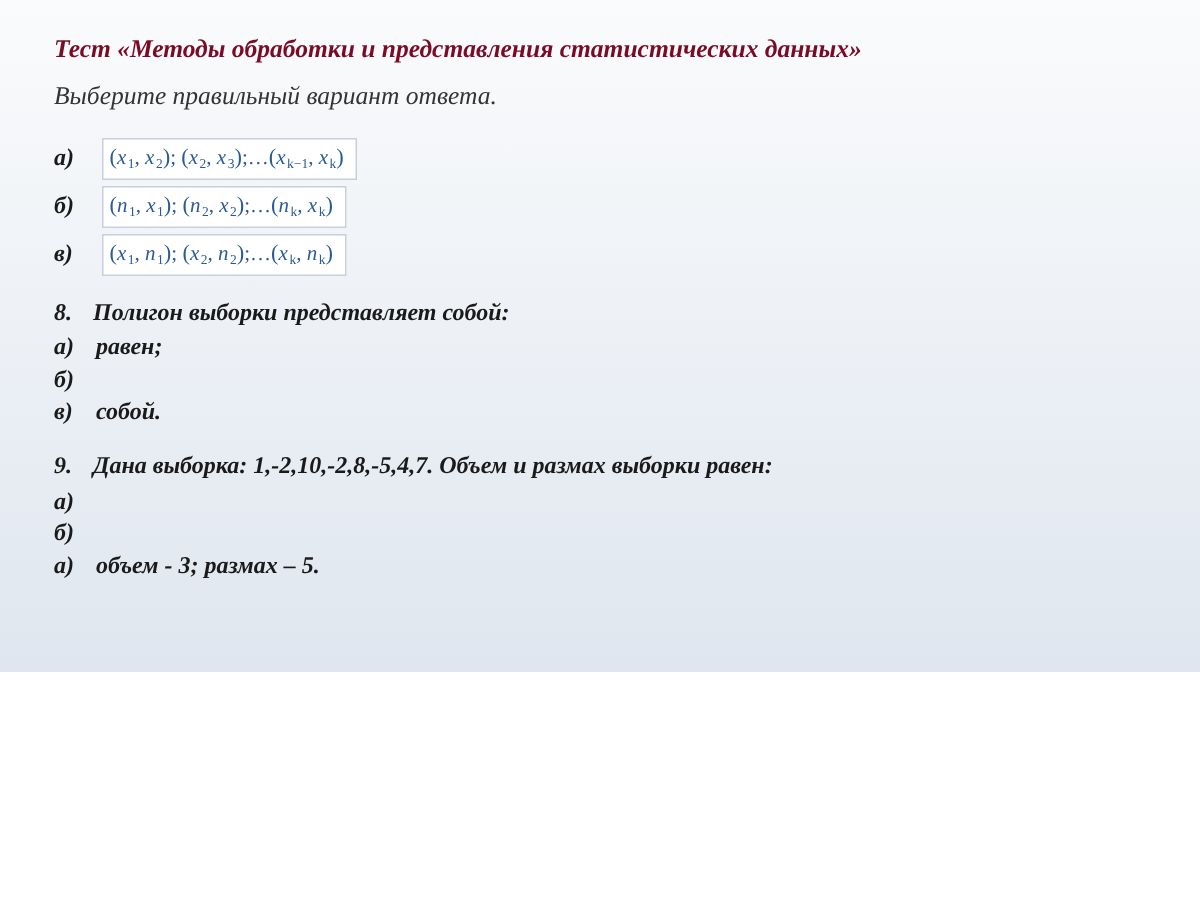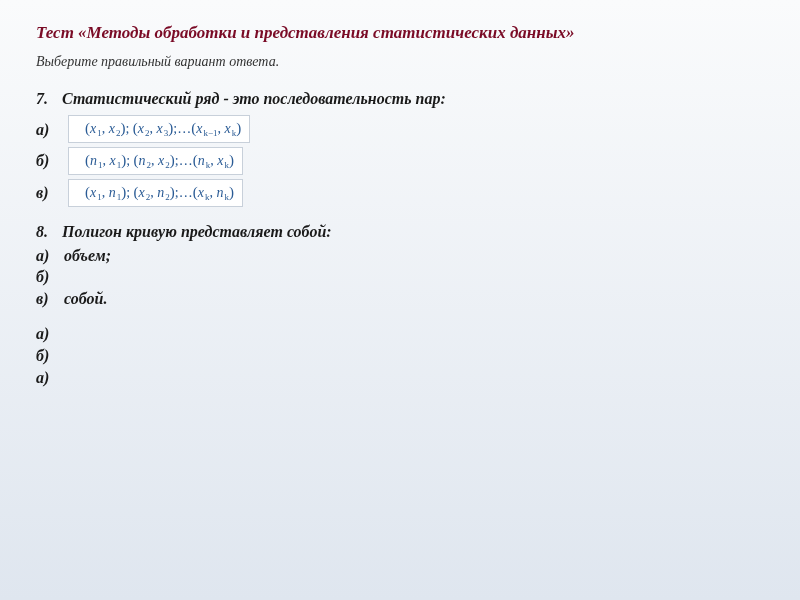--- a/index.html
+++ b/index.html
@@ -12,35 +12,35 @@
   }
   body {
     font-family: "Times New Roman", Georgia, serif;
     color: #1a1a1a;
     font-size: 16px;
     line-height: 1.35;
   }
   .slide {
     box-sizing: border-box;
     width: 800px;
-    height: 600px;
+    height: 448px;
     padding: 22px 36px 10px 36px;
     background: linear-gradient(to bottom, #fafbfc 0%, #dfe6ef 100%);
   }
   .title {
     color: #7a0b26;
     font-style: italic;
     font-weight: bold;
     font-size: 17px;
     margin-bottom: 8px;
   }
   .instruction {
     color: #333;
     font-style: italic;
-    font-size: 14px;
+    font-size: 17px;
     margin-bottom: 16px;
   }
   .q-header {
     margin: 6px 0 6px 0;
   }
   .q-num {
     font-weight: bold;
     font-style: italic;
     padding-right: 10px;
   }
@@ -57,21 +57,21 @@
   .opt-label {
     font-weight: bold;
     font-style: italic;
     width: 26px;
     display: inline-block;
   }
   .math-box {
     display: inline-block;
     border: 1px solid #c8d0da;
     background: #fff;
-    padding: 2px 8px 3px 16px;
+    padding: 2px 8px 3px 4px;
     font-style: normal;
     font-family: "Times New Roman", serif;
     color: #2a5b95;
     font-size: 14px;
     margin-left: 6px;
     white-space: nowrap;
   }
   .math-box .paren {
     font-size: 15px;
     color: #2a5b95;
@@ -94,64 +94,65 @@
 </head>
 <body>
 
 <div class="slide">
 
   <div class="title">Тест «Методы обработки и представления статистических данных»</div>
 
   <div class="instruction">Выберите правильный вариант ответа.</div>
 
   <div class="group q7">
-    <div class="q-header">
-      <span class="q-num">7.</span>
-      <span class="q-text">Статистический ряд - это последовательность пар:</span>
-    </div>
 
     <div class="opt-row">
       <span class="opt-label">а)</span>
       <span class="math-box"><span class="paren">(</span><i>x</i><span class="sub">1</span>, <i>x</i><span class="sub">2</span><span class="paren">)</span>; <span class="paren">(</span><i>x</i><span class="sub">2</span>, <i>x</i><span class="sub">3</span><span class="paren">)</span>;…<span class="paren">(</span><i>x</i><span class="sub">k−1</span>, <i>x</i><span class="sub">k</span><span class="paren">)</span></span>
     </div>
 
     <div class="opt-row">
       <span class="opt-label">б)</span>
       <span class="math-box"><span class="paren">(</span><i>n</i><span class="sub">1</span>, <i>x</i><span class="sub">1</span><span class="paren">)</span>; <span class="paren">(</span><i>n</i><span class="sub">2</span>, <i>x</i><span class="sub">2</span><span class="paren">)</span>;…<span class="paren">(</span><i>n</i><span class="sub">k</span>, <i>x</i><span class="sub">k</span><span class="paren">)</span></span>
     </div>
 
     <div class="opt-row">
       <span class="opt-label">в)</span>
       <span class="math-box"><span class="paren">(</span><i>x</i><span class="sub">1</span>, <i>n</i><span class="sub">1</span><span class="paren">)</span>; <span class="paren">(</span><i>x</i><span class="sub">2</span>, <i>n</i><span class="sub">2</span><span class="paren">)</span>;…<span class="paren">(</span><i>x</i><span class="sub">k</span>, <i>n</i><span class="sub">k</span><span class="paren">)</span></span>
     </div>
   </div>
 
   <div class="group plain-list">
     <div class="q-header" style="margin-bottom:2px;">
       <span class="q-num">8.</span>
-      <span class="q-text">Полигон кривую представляет собой:</span>
+      <span class="q-text">Полигон выборки представляет собой:</span>
     </div>
     <div class="opt-row">
       <span class="opt-label">а)</span>
-      <span class="opt-text">объем;</span>
+      <span class="opt-text">равен;</span>
     </div>
     <div class="opt-row">
       <span class="opt-label">б)</span>
     </div>
     <div class="opt-row">
       <span class="opt-label">в)</span>
       <span class="opt-text">собой.</span>
     </div>
   </div>
 
   <div class="group plain-list">
+    <div class="q-header" style="margin-bottom:2px;">
+      <span class="q-num">9.</span>
+      <span class="q-text">Дана выборка: 1,-2,10,-2,8,-5,4,7. Объем и  размах выборки равен:</span>
+    </div>
     <div class="opt-row">
       <span class="opt-label">а)</span>
     </div>
     <div class="opt-row">
       <span class="opt-label">б)</span>
     </div>
     <div class="opt-row">
       <span class="opt-label">а)</span>
+      <span class="opt-text">объем - 3; размах – 5.</span>
     </div>
   </div>
 
 </div>
 
 </body></html>

